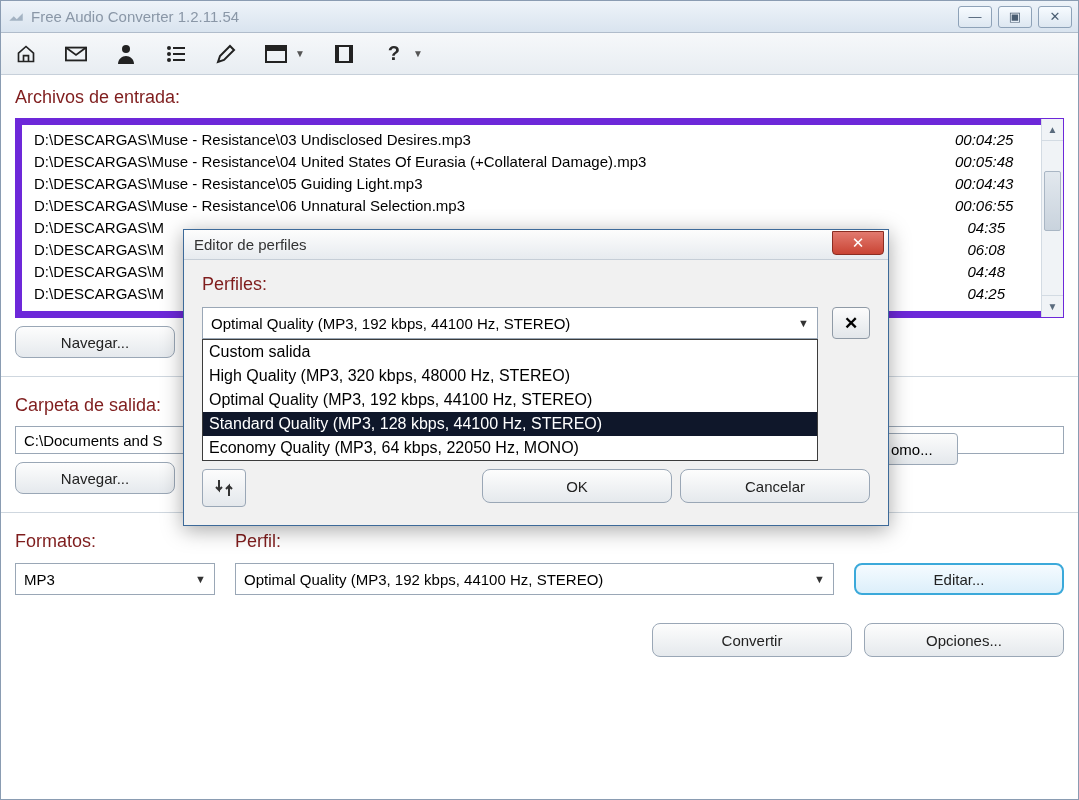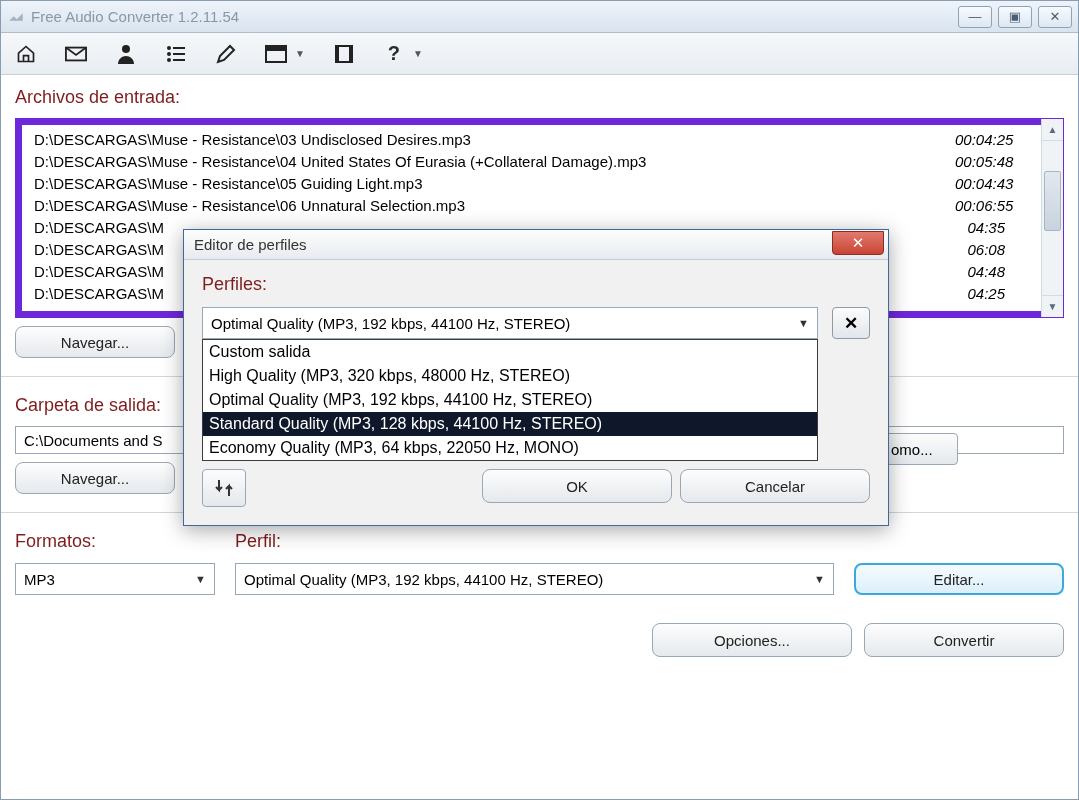--- a/index.html
+++ b/index.html
@@ -291,22 +291,22 @@
           <span class="arrow-dn">▼</span>
         </div>
       </div>
       <div class="col">
         <div style="height:20px"></div>
         <button class="btn highlight" style="min-width:210px">Editar...</button>
       </div>
     </div>
 
     <div class="bottom-actions">
+      <button class="btn big">Convertir</button>
       <button class="btn big">Opciones...</button>
-      <button class="btn big">Convertir</button>
     </div>
 
   </div>
 </div>
 
 <div class="peek-btn">omo...</div>
 
 <div class="modal">
   <div class="modal-title">
     <div class="txt">Editor de perfiles</div>

